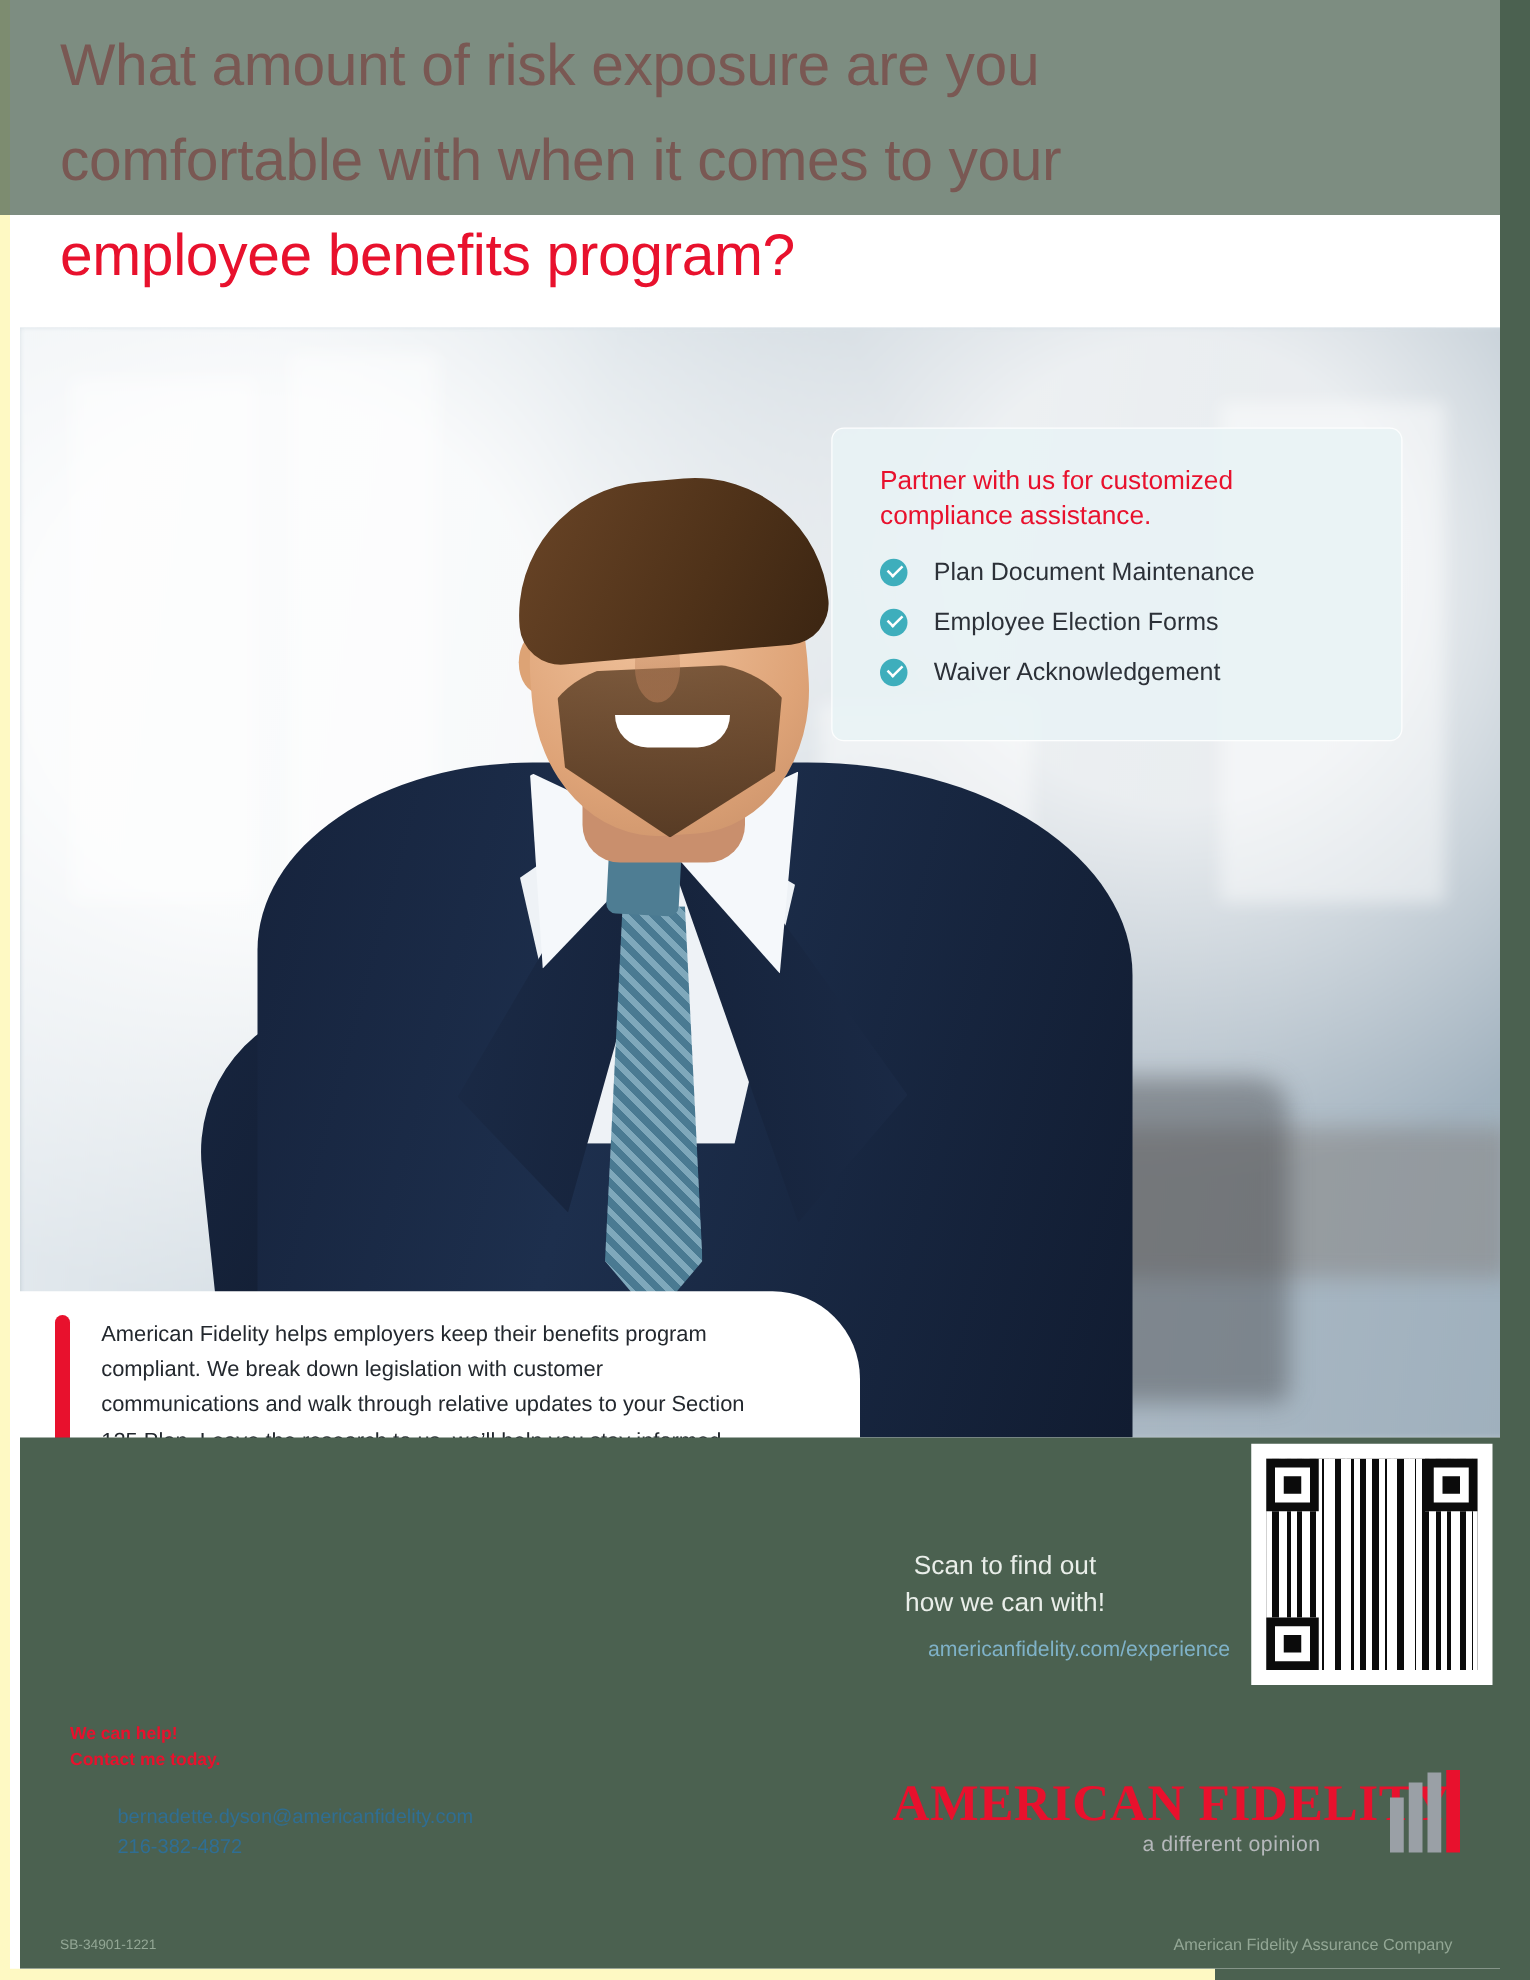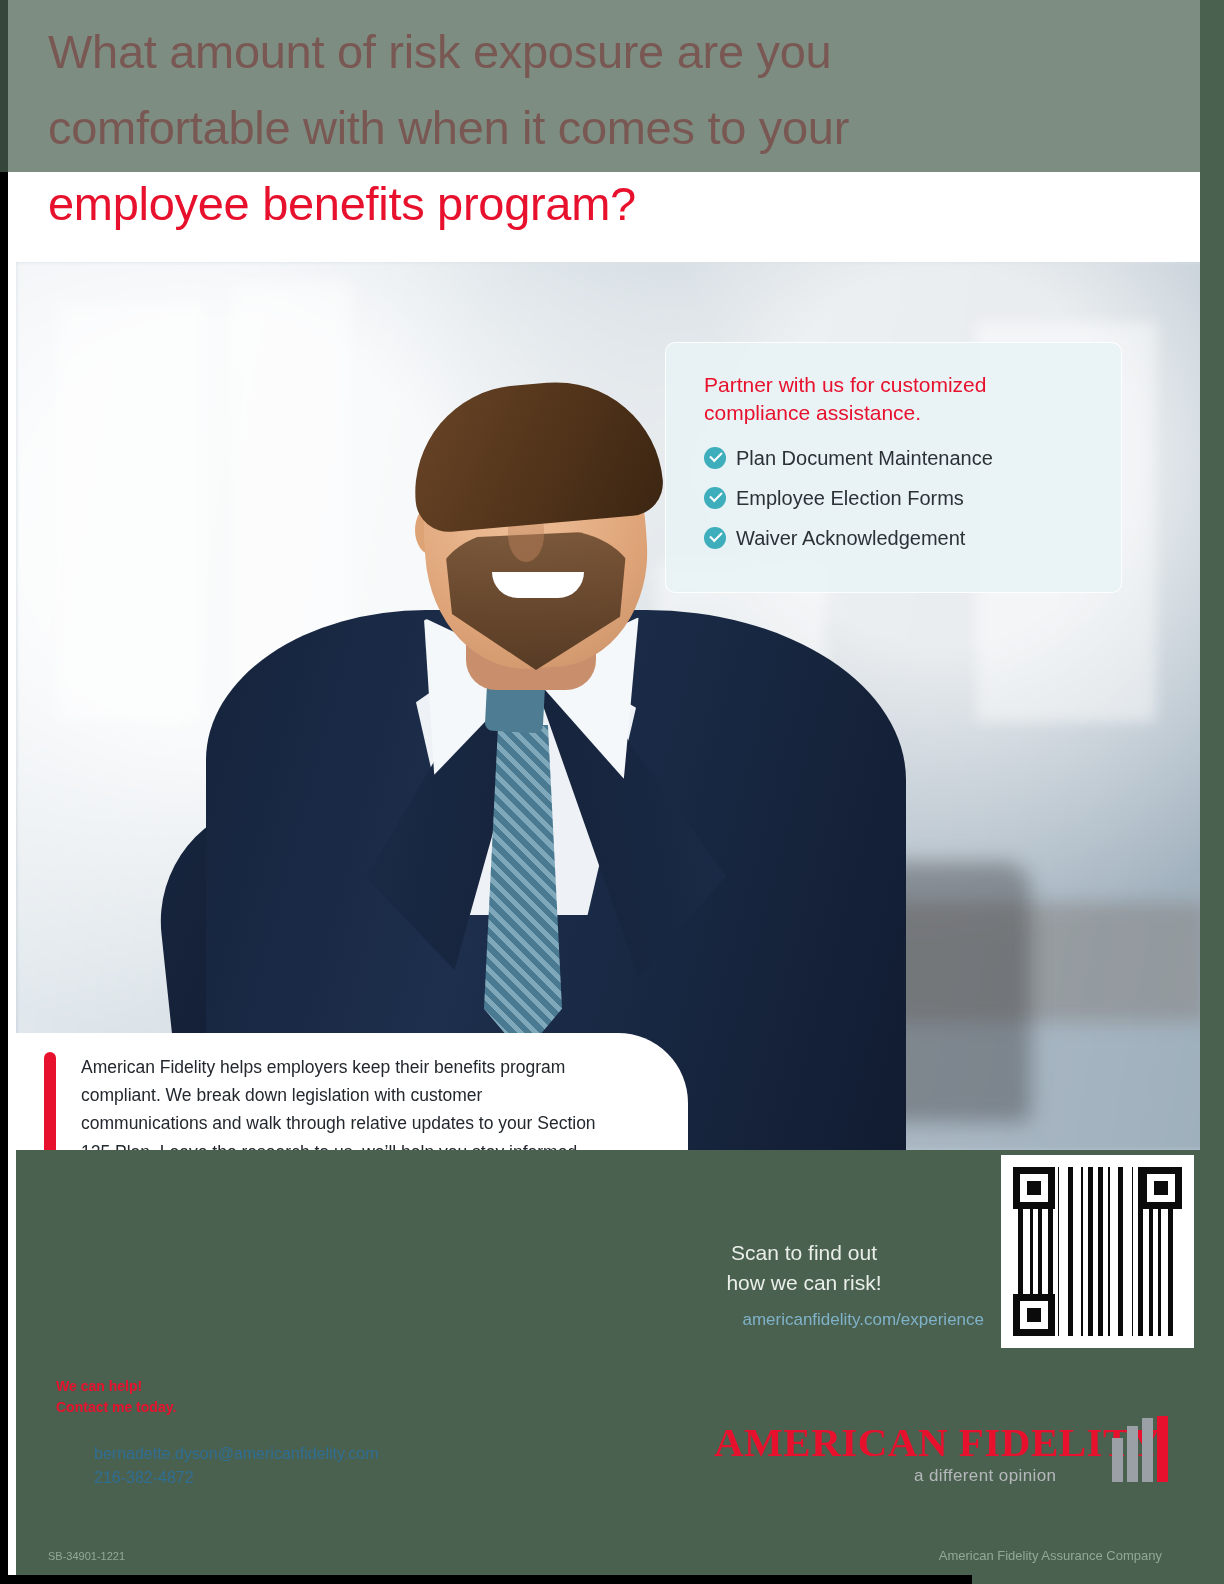--- a/index.html
+++ b/index.html
@@ -5,21 +5,21 @@
   * { box-sizing: border-box; margin: 0; padding: 0; }
   html, body {
     width: 1224px; height: 1584px;
     font-family: "Liberation Sans", sans-serif;
     background: #4b6150;
     overflow: hidden;
   }
   #page {
     position: relative;
     width: 972px; height: 1584px;
-    background: #000000;
+    background: #fef9c3;
   }
 
   
   .page-card {
     position: absolute;
     left: 8px; top: 0;
     width: 1192px; height: 1575px;
     background: #ffffff;
     overflow: hidden;
   }
@@ -185,21 +185,21 @@
     border: 1px solid rgba(255,255,255,0.9);
     border-radius: 10px;
     padding: 28px 30px 0 38px;
   }
   .callout h2 {
     font-size: 21px; line-height: 1.33; font-weight: 400; color: #e8112d;
     margin-bottom: 20px;
   }
   .callout ul { list-style: none; }
   .callout li {
-    display: flex; align-items: center; gap: 10px;
+    display: flex; align-items: center; gap: 21px;
     font-size: 20px; color: #2c3138; margin-bottom: 17px;
   }
   .check {
     flex: 0 0 auto; width: 22px; height: 22px; border-radius: 50%;
     background: #3eaebc; position: relative;
   }
   .check::after {
     content: ""; position: absolute; left: 6px; top: 5px;
     width: 10px; height: 5px; border-left: 2.5px solid #fff; border-bottom: 2.5px solid #fff;
     transform: rotate(-45deg);
@@ -383,21 +383,21 @@
             <i></i>
           </div>
         <div class="qr-eye bl">
             <i></i>
           </div>
       </div>
     </div>
 
     <div class="scan-text">
       <div>Scan to find out</div>
-      <div>how we can risk!</div>
+      <div>how we can with!</div>
     </div>
     <a class="scan-url" href="#">americanfidelity.com/experience</a>
 
     <div class="contact-head">
       <div>We can help!</div>
       <div>Contact me today.</div>
     </div>
     <div class="contact-lines">
       <div>bernadette.dyson@americanfidelity.com</div>
       <div>216-382-4872</div>

